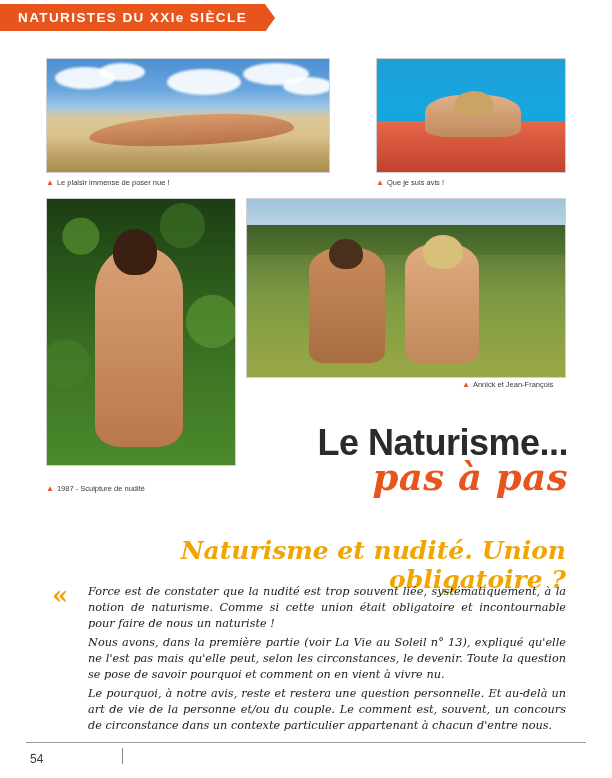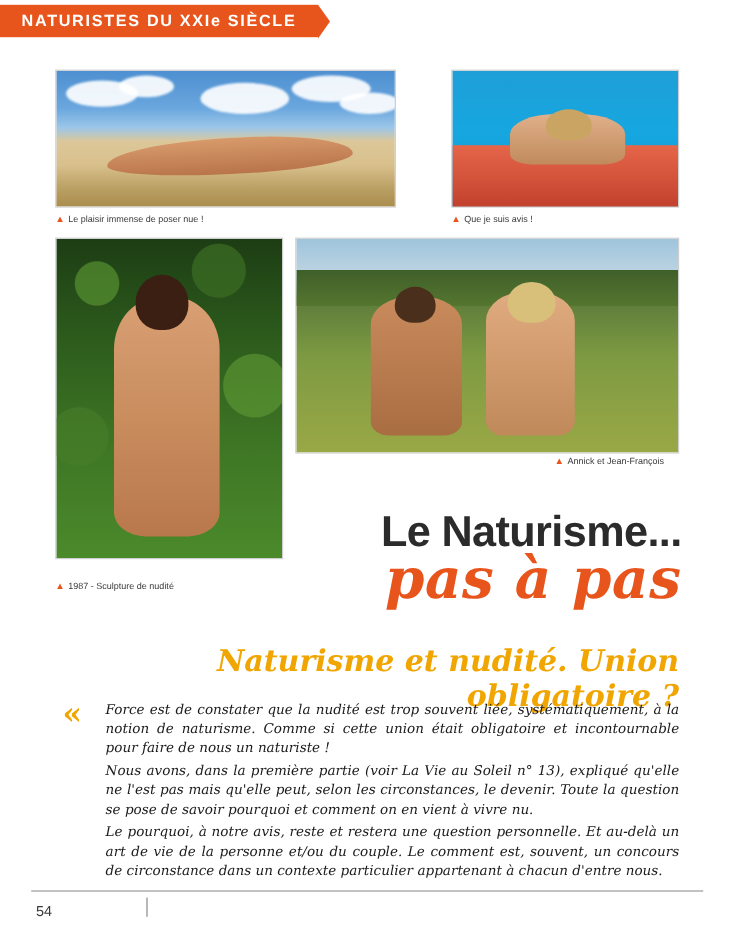--- a/index.html
+++ b/index.html
@@ -199,21 +199,21 @@
     letter-spacing: -0.5px;
     margin-top: 17px;
   }
   .title-script {
     position: absolute;
     left: 245px; top: 455px;
     width: 323px;
     text-align: right;
     font-family: "DejaVu Serif", serif;
     font-style: italic;
-    font-size: 47px;
+    font-size: 37px;
     font-weight: bold;
     color: #e8551c;
     letter-spacing: 0.5px;
   }
   .subtitle {
     position: absolute;
     left: 46px; top: 536px;
     width: 520px;
     text-align: right;
     font-family: "DejaVu Serif", serif;

